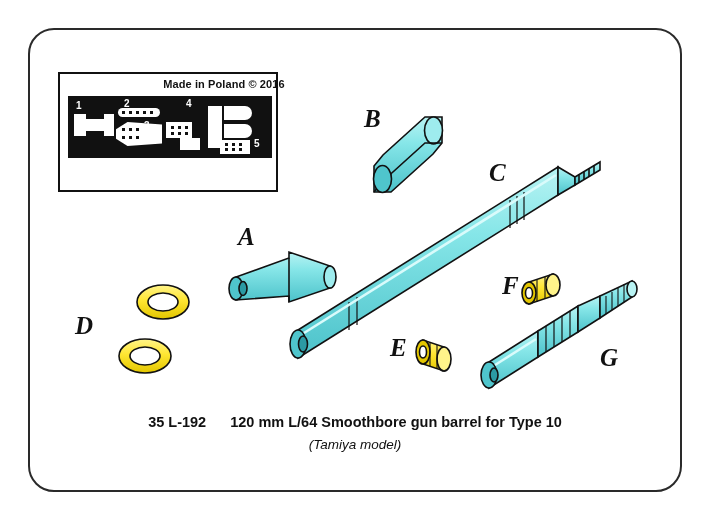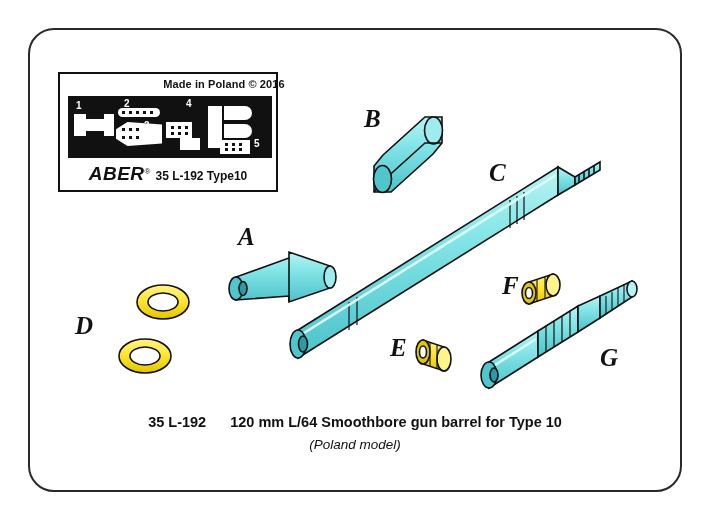--- a/index.html
+++ b/index.html
@@ -294,31 +294,28 @@
 
       <div class="part-white" style="left:152px; top:44px; width:30px; height:14px;"></div>
       <div class="hole" style="left:157px; top:47px;"></div>
       <div class="hole" style="left:164px; top:47px;"></div>
       <div class="hole" style="left:171px; top:47px;"></div>
       <div class="hole" style="left:157px; top:52px;"></div>
       <div class="hole" style="left:164px; top:52px;"></div>
       <div class="hole" style="left:171px; top:52px;"></div>
     </div>
 
-    <div class="label-bottom">
-      <span class="brand">ABER</span><span class="brand-reg">®</span><span class="kit-code">35 L-192 Type10</span>
-    </div>
   </div>
 
   <div class="letter" style="left:238px; top:223px;">A</div>
   <div class="letter" style="left:364px; top:105px;">B</div>
   <div class="letter" style="left:489px; top:159px;">C</div>
   <div class="letter" style="left:75px;  top:312px;">D</div>
   <div class="letter" style="left:390px; top:334px;">E</div>
   <div class="letter" style="left:502px; top:272px;">F</div>
   <div class="letter" style="left:600px; top:344px;">G</div>
 
   <div class="caption1">
     <span class="cap-code">35 L-192</span><span>120 mm L/64 Smoothbore gun barrel for Type 10</span>
   </div>
-  <div class="caption2">(Poland model)</div>
+  <div class="caption2">(Tamiya model)</div>
 
 </div>
 
 </body></html>

